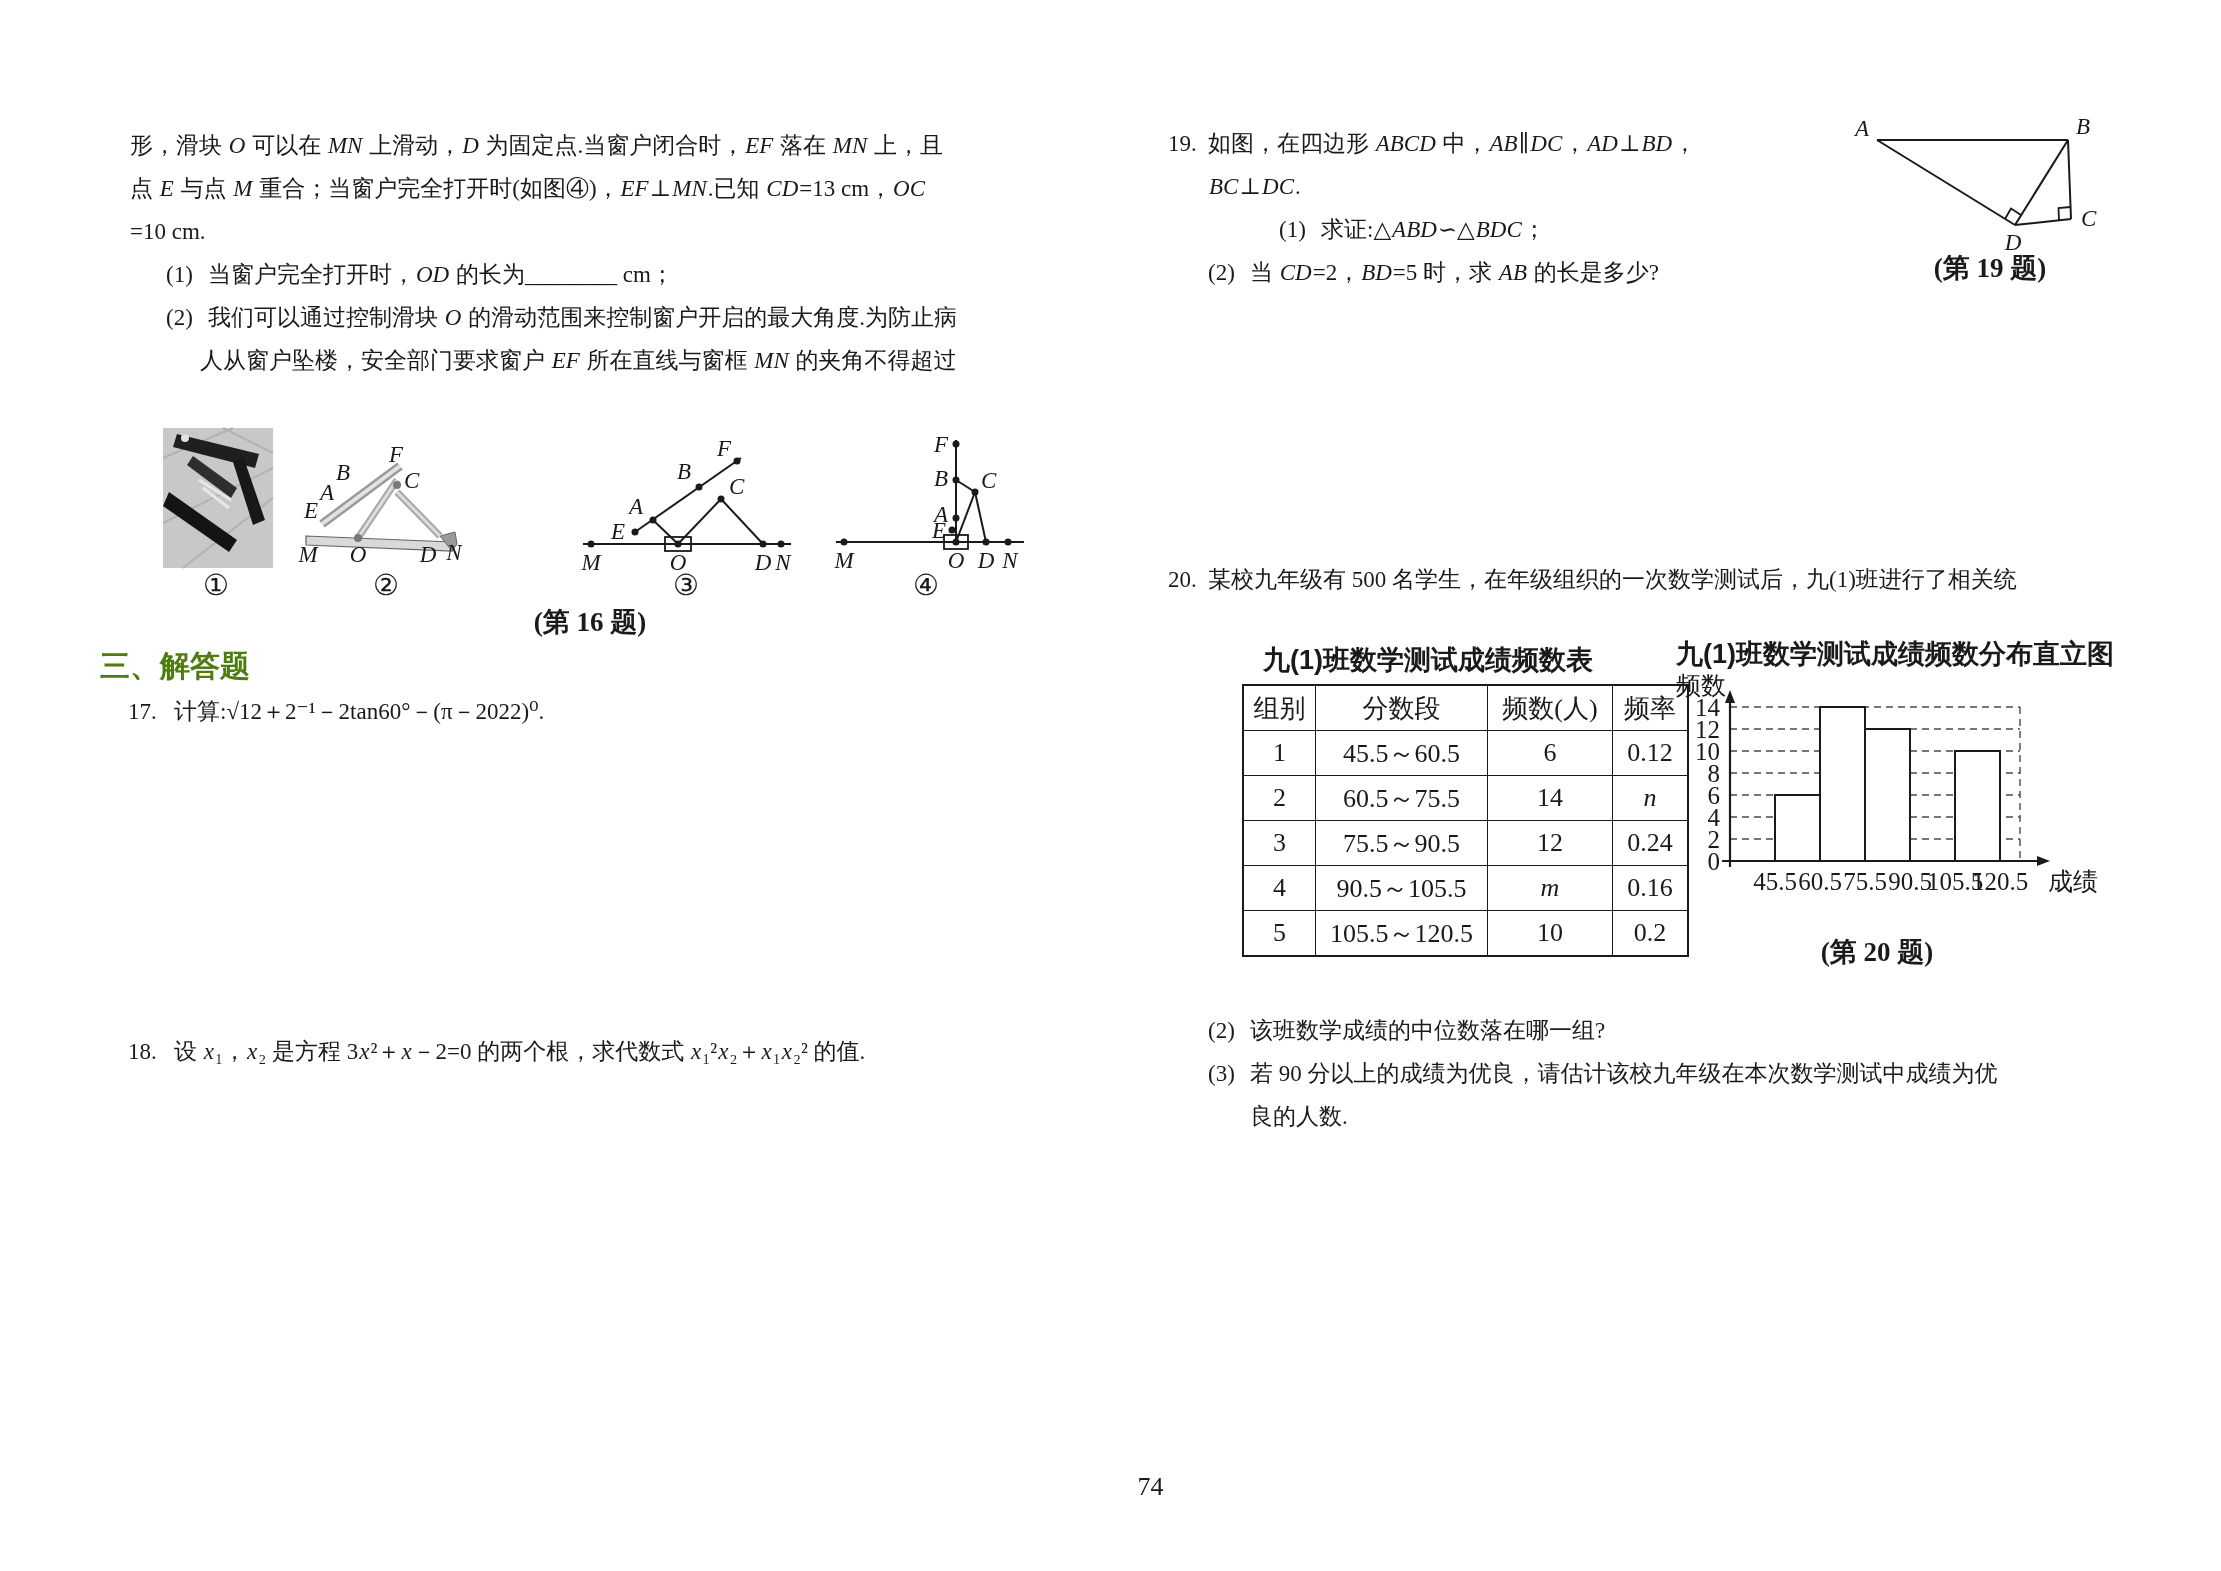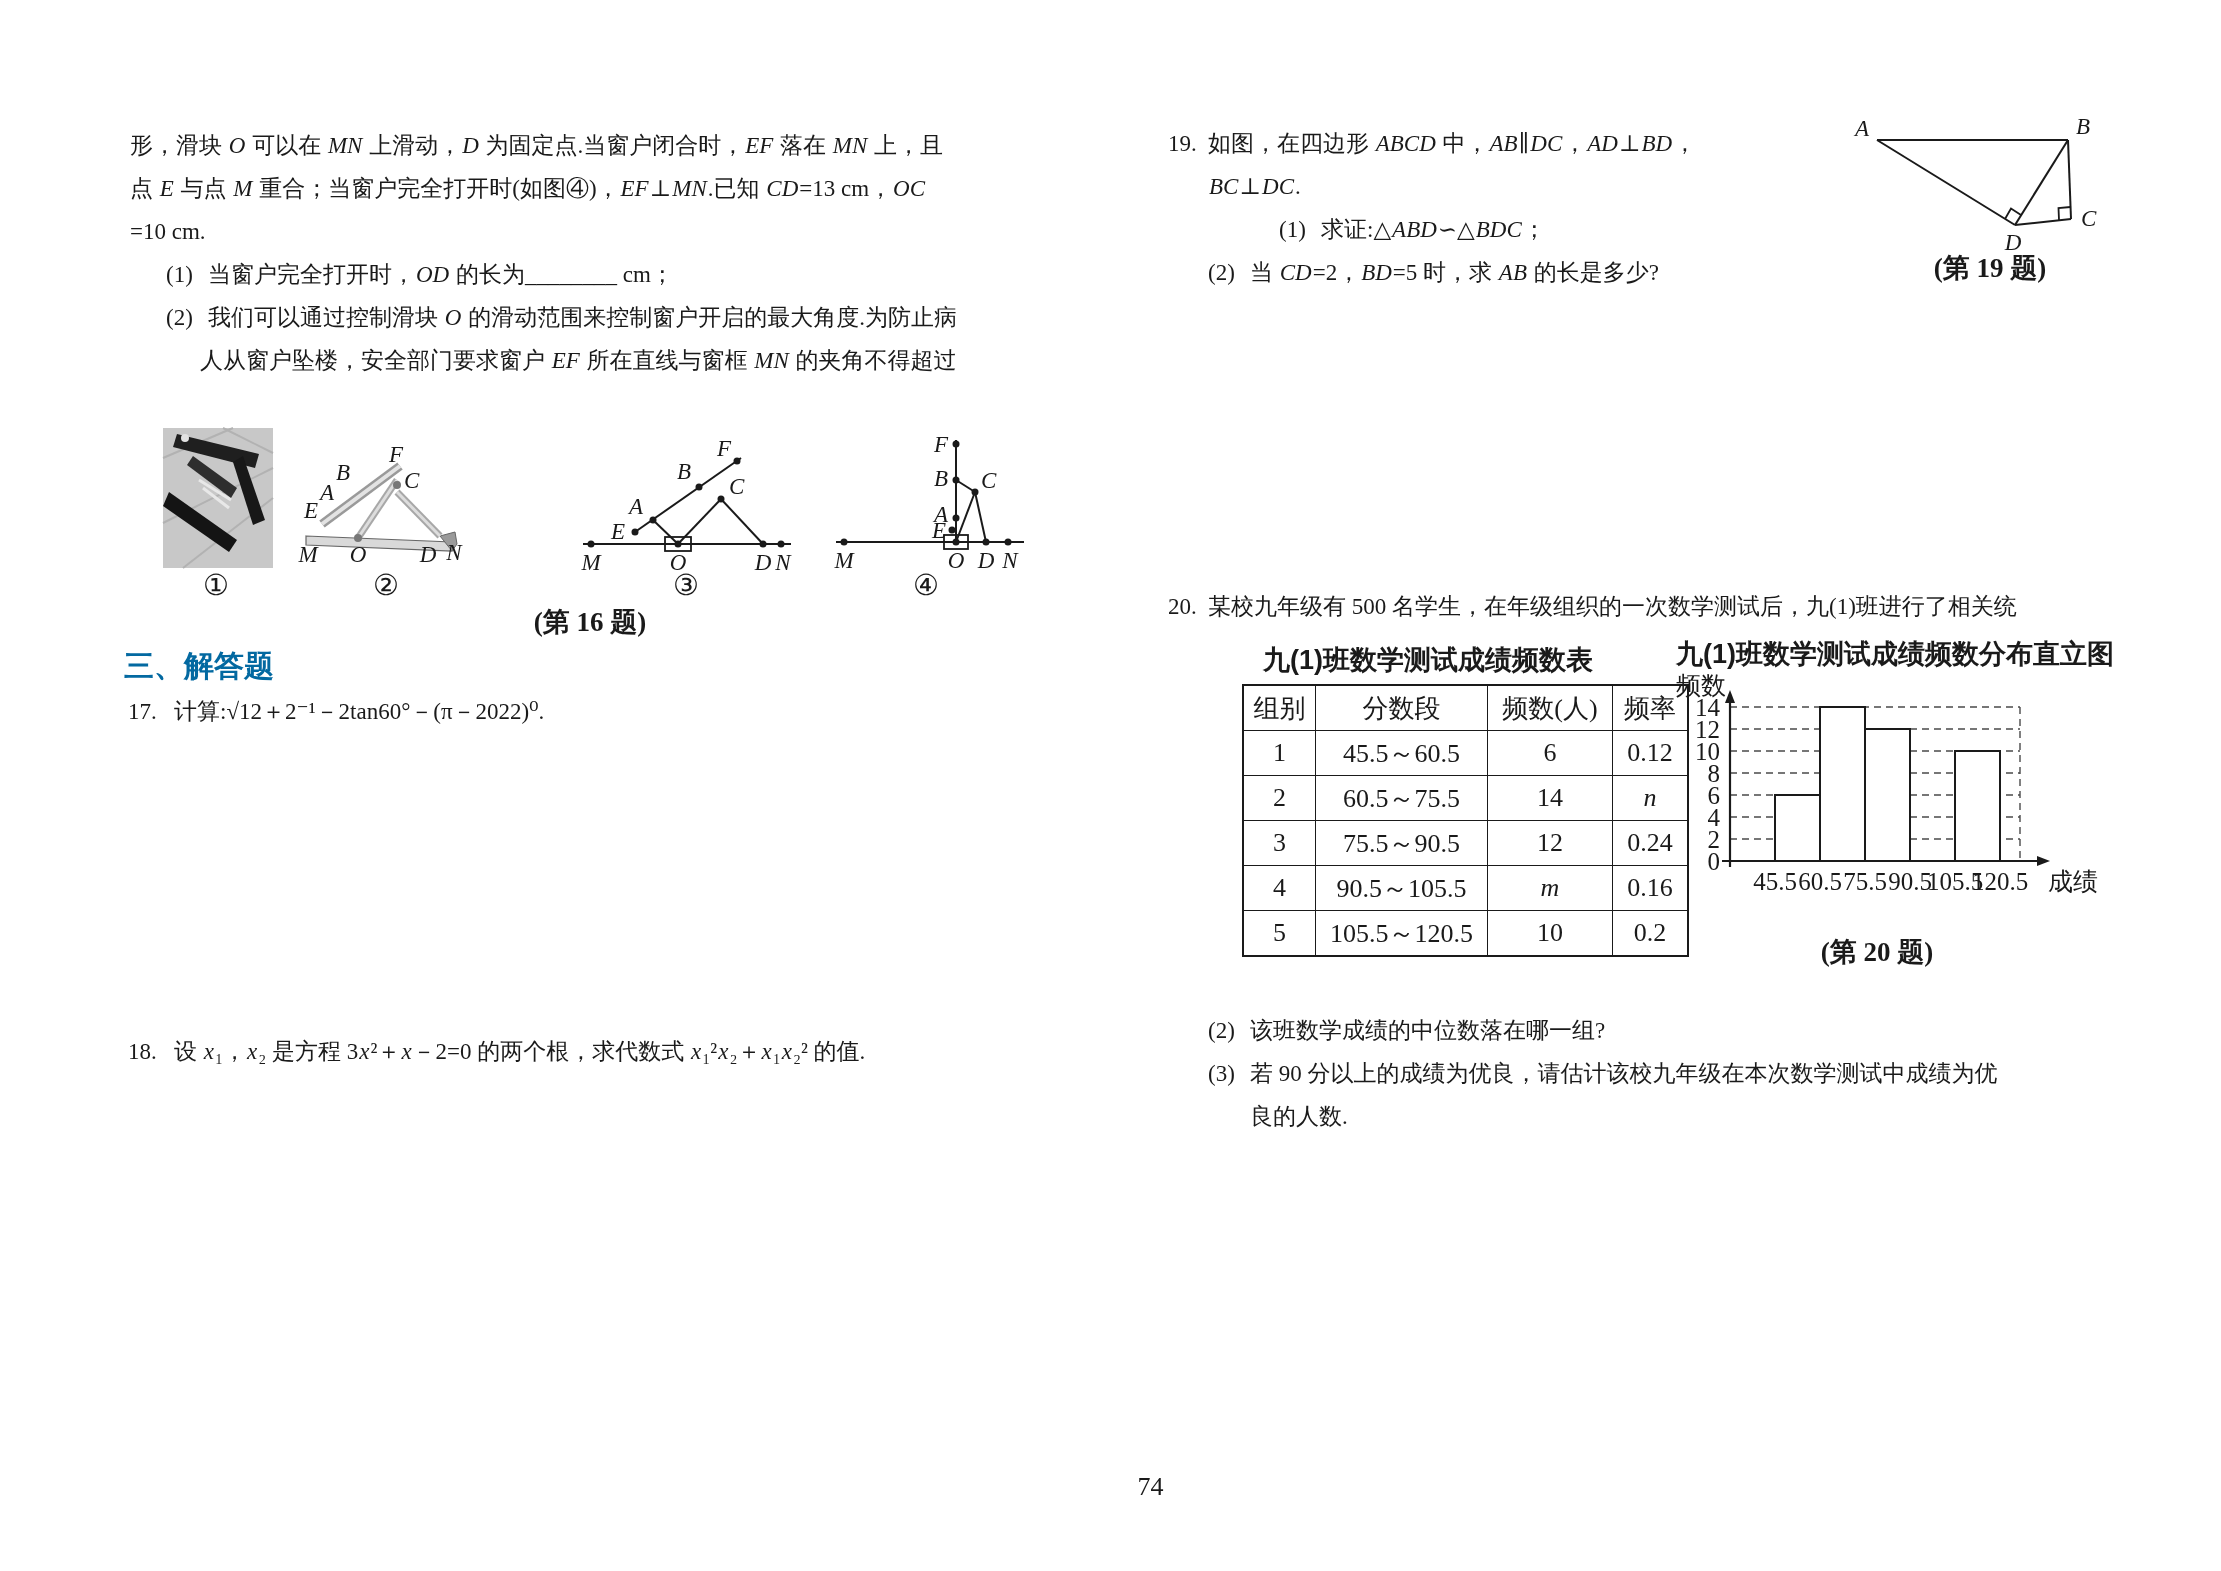--- a/index.html
+++ b/index.html
@@ -161,21 +161,21 @@
     </g>
   </svg>
 
   <div class="fig-num" style="left:196px;top:568px;">①</div>
   <div class="fig-num" style="left:366px;top:568px;">②</div>
   <div class="fig-num" style="left:666px;top:568px;">③</div>
   <div class="fig-num" style="left:906px;top:568px;">④</div>
 
   <div class="cap" style="left:450px;top:604px;width:280px;">(第 16 题)</div>
 
-  <div class="sec-head" style="left:100px;top:646px;color:#0369a1;margin-left:24px;">三、解答题</div>
+  <div class="sec-head" style="left:100px;top:646px;color:#4d7c0f;">三、解答题</div>
 
   <div class="line" style="left:128px;top:690px;"><span class="pno">17.</span><span>计算:√12＋2⁻¹－2tan60°－(π－2022)⁰.</span></div>
 
   <div class="line" style="left:128px;top:1030px;"><span class="pno">18.</span><span>设 <i>x</i>₁，<i>x</i>₂ 是方程 3<i>x</i>²＋<i>x</i>－2=0 的两个根，求代数式 <i>x</i>₁²<i>x</i>₂＋<i>x</i>₁<i>x</i>₂² 的值.</span></div>
 
   <div class="line" style="left:1168px;top:122px;"><span class="pno-r">19.</span><span>如图，在四边形 <i>ABCD</i> 中，<i>AB</i>∥<i>DC</i>，<i>AD</i>⊥<i>BD</i>，</span></div>
   <div class="line" style="left:1208px;top:165px;"><i>BC</i>⊥<i>DC</i>.</div>
   <div class="line" style="left:1279px;top:208px;"><span class="ino">(1)</span><span>求证:△<i>ABD</i>∽△<i>BDC</i>；</span></div>
   <div class="line" style="left:1208px;top:251px;"><span class="ino">(2)</span><span>当 <i>CD</i>=2，<i>BD</i>=5 时，求 <i>AB</i> 的长是多少?</span></div>
 
@@ -191,21 +191,21 @@
     </g>
     <g>
       <text class="lbl end" x="24" y="44">A</text>
       <text class="lbl" x="231" y="42">B</text>
       <text class="lbl" x="236" y="134">C</text>
       <text class="lbl mid" x="168" y="158">D</text>
     </g>
   </svg>
   <div class="cap" style="left:1880px;top:250px;width:220px;">(第 19 题)</div>
 
-  <div class="line" style="left:1168px;top:558px;margin-top:27px;"><span class="pno-r">20.</span><span>某校九年级有 500 名学生，在年级组织的一次数学测试后，九(1)班进行了相关统</span></div>
+  <div class="line" style="left:1168px;top:558px;"><span class="pno-r">20.</span><span>某校九年级有 500 名学生，在年级组织的一次数学测试后，九(1)班进行了相关统</span></div>
 
   <div class="btitle" style="left:1240px;top:642px;width:376px;text-align:center;">九(1)班数学测试成绩频数表</div>
   <table class="freq" style="left:1242px;top:684px;">
     <tbody>
         <tr>
       <td style="width:55px;">组别</td>
       <td style="width:155px;">分数段</td>
       <td style="width:108px;">频数(人)</td>
       <td style="width:58px;">频率</td>
     </tr>

